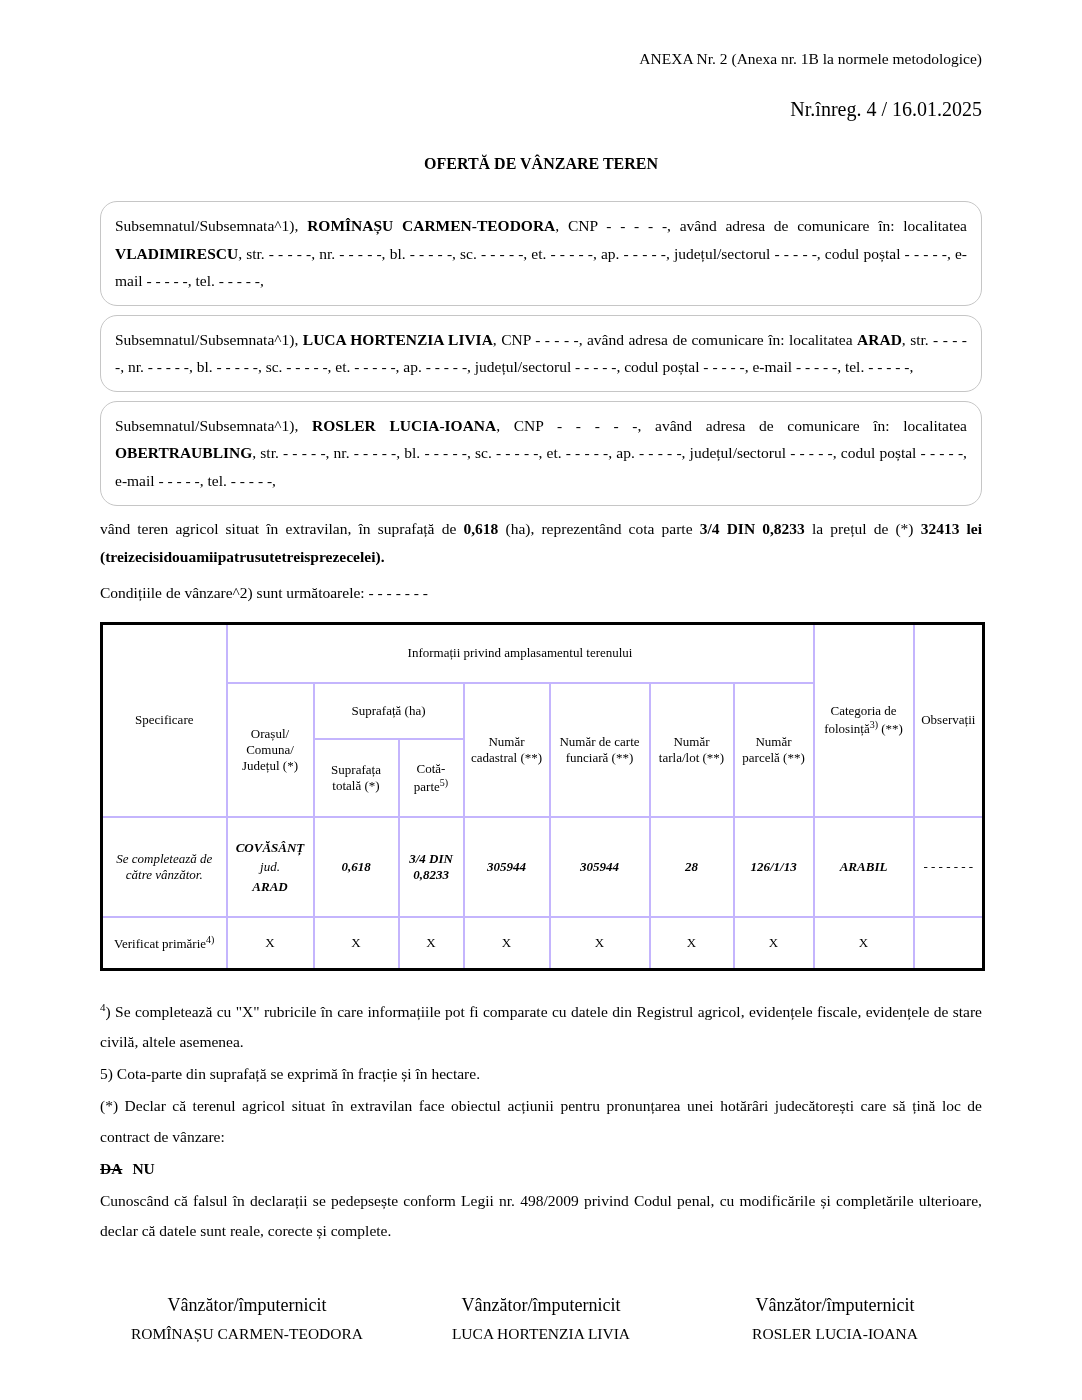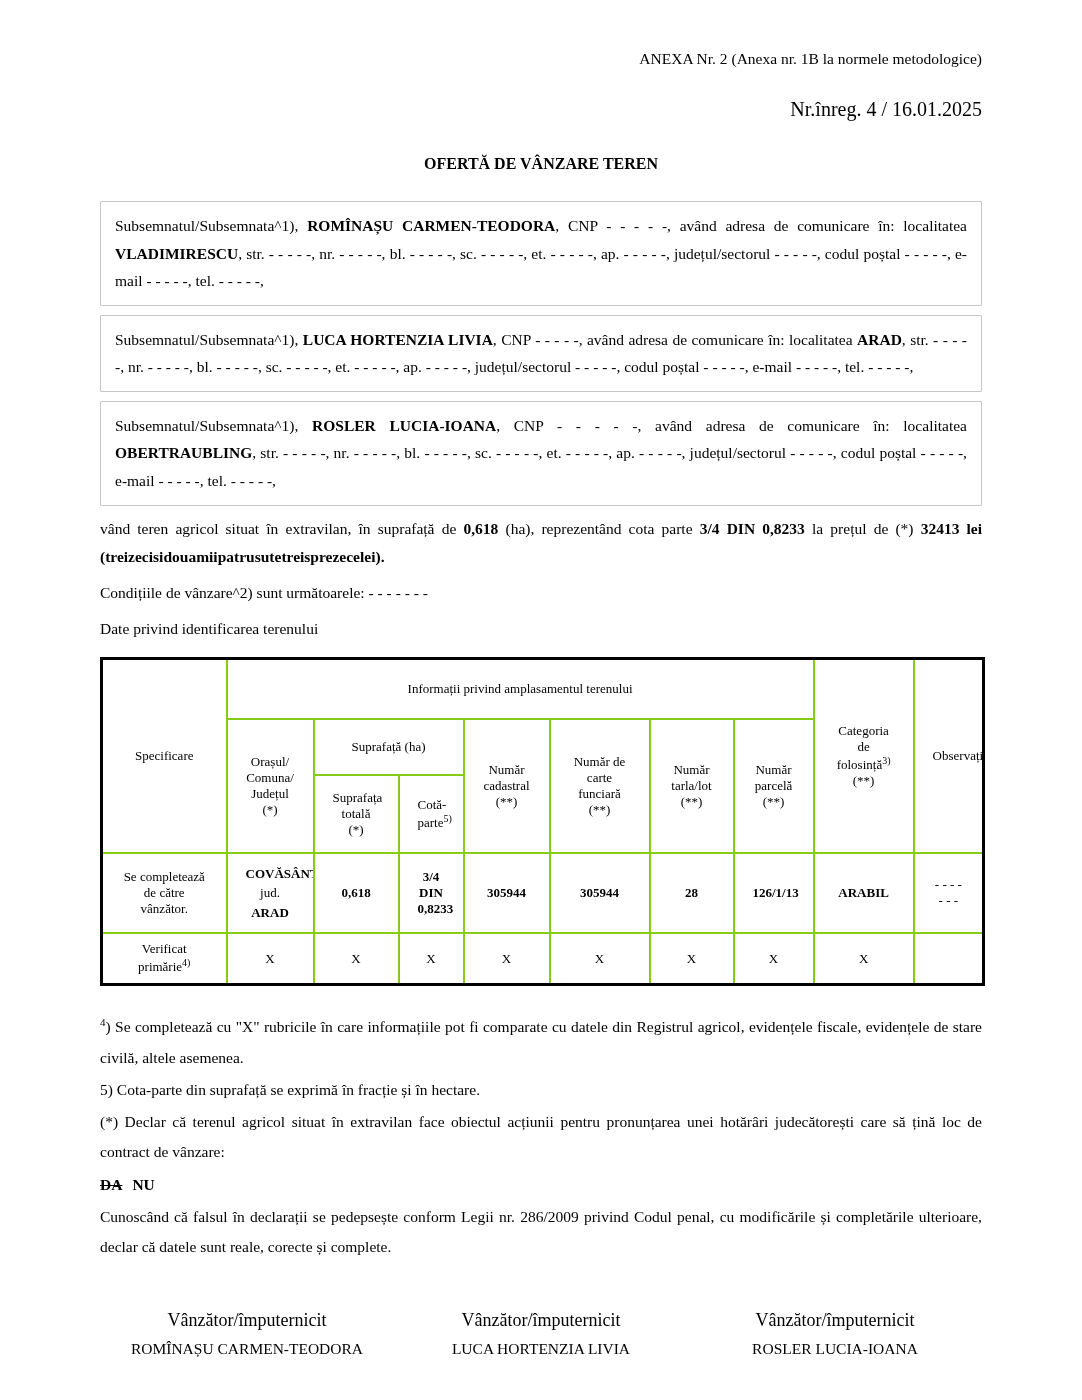--- a/index.html
+++ b/index.html
@@ -12,21 +12,21 @@
     overflow: hidden;
   }
   .page { padding: 50px 100px 0 100px; }
 
   .annex-line { text-align: right; font-size: 15.5px; }
   .reg-line   { text-align: right; font-size: 20px; margin-top: 30px; }
   .doc-title  { text-align: center; font-size: 16px; font-weight: bold; margin: 34px 0 28px 0; }
 
   .party-box {
     border: 1px solid #c6c6c6;
-    border-radius: 1px;
+    border-radius: 17px;
     padding: 10px 14px;
     margin-bottom: 9px;
     font-size: 15.5px;
     line-height: 1.78;
     text-align: justify;
   }
   .b { font-weight: bold; }
 
   .main-par {
     margin-top: 8px;
@@ -37,34 +37,34 @@
   .simple-line { font-size: 15.5px; line-height: 1.85; margin-top: 7px; }
 
   table.land-table {
     border-collapse: collapse;
     margin-top: 14px;
     table-layout: fixed;
     width: 882px;
     border: 3px solid #000;
   }
   .land-table td {
-    border: 2px solid #84cc16;
+    border: 2px solid #c4b5fd;
     text-align: center;
     vertical-align: middle;
     font-size: 13px;
-    padding: 4px 18px;
+    padding: 4px 6px;
     overflow: hidden;
   }
   .land-table td.left  { text-align: center; vertical-align: middle; }
   .land-table sup { font-size: 10px; }
   .pre-line { white-space: pre-line; }
   .h-top   { height: 60px; }
   .h-mid   { height: 56px; }
   .h-sub   { height: 78px; }
-  .h-data  { height: 80px; }
+  .h-data  { height: 100px; font-style: italic; }
   .h-check { height: 52px; }
   .cell-bold { font-weight: bold; }
   .x-cell { font-size: 18px; }
   .city-line { display: block; line-height: 1.5; }
 
   .notes { margin-top: 26px; font-size: 15.5px; line-height: 1.95; text-align: justify; }
   .notes p { margin: 0 0 2px 0; }
   .notes sup { font-size: 11px; }
   .danu { font-weight: bold; font-size: 15.5px; margin: 2px 0; }
   .strike { text-decoration: line-through; margin-right: 10px; }
@@ -103,21 +103,20 @@
 
   <div class="main-par">
     <span>vând teren agricol situat în extravilan, în suprafață de</span>
     <span class="b">0,618</span>
     <span>(ha), reprezentând cota parte</span>
     <span class="b">3/4 DIN 0,8233</span>
     <span>la prețul de (*)</span>
     <span class="b">32413 lei (treizecisidouamiipatrusutetreisprezecelei).</span>
   </div>
   <div class="simple-line">Condițiile de vânzare^2) sunt următoarele: - - - - - - -</div>
-  <div class="simple-line">Date privind identificarea terenului</div>
 
   <table class="land-table">
     <colgroup>
       <col style="width:125px">
         <col style="width:87px">
         <col style="width:85px">
         <col style="width:65px">
       <col style="width:86px">
         <col style="width:100px">
         <col style="width:84px">
@@ -177,21 +176,21 @@
   </tbody>
     </table>
 
   <div class="notes">
     <p><sup>4</sup><span>) Se completează cu "X" rubricile în care informațiile pot fi comparate cu datele din Registrul agricol, evidențele fiscale, evidențele de stare civilă, altele asemenea.</span></p>
     <p>5) Cota-parte din suprafață se exprimă în fracție și în hectare.</p>
     <p>(*) Declar că terenul agricol situat în extravilan face obiectul acțiunii pentru pronunțarea unei hotărâri judecătorești care să țină loc de contract de vânzare:</p>
     <div class="danu">
       <span class="strike">DA</span><span>NU</span>
     </div>
-    <p>Cunoscând că falsul în declarații se pedepsește conform Legii nr. 286/2009 privind Codul penal, cu modificările și completările ulterioare, declar că datele sunt reale, corecte și complete.</p>
+    <p>Cunoscând că falsul în declarații se pedepsește conform Legii nr. 498/2009 privind Codul penal, cu modificările și completările ulterioare, declar că datele sunt reale, corecte și complete.</p>
   </div>
 
   <div class="sigs">
     <div class="sig">
       <div class="role">Vânzător/împuternicit</div>
       <div class="name">ROMÎNAȘU CARMEN-TEODORA</div>
 
     </div>
     <div class="sig">
       <div class="role">Vânzător/împuternicit</div>

